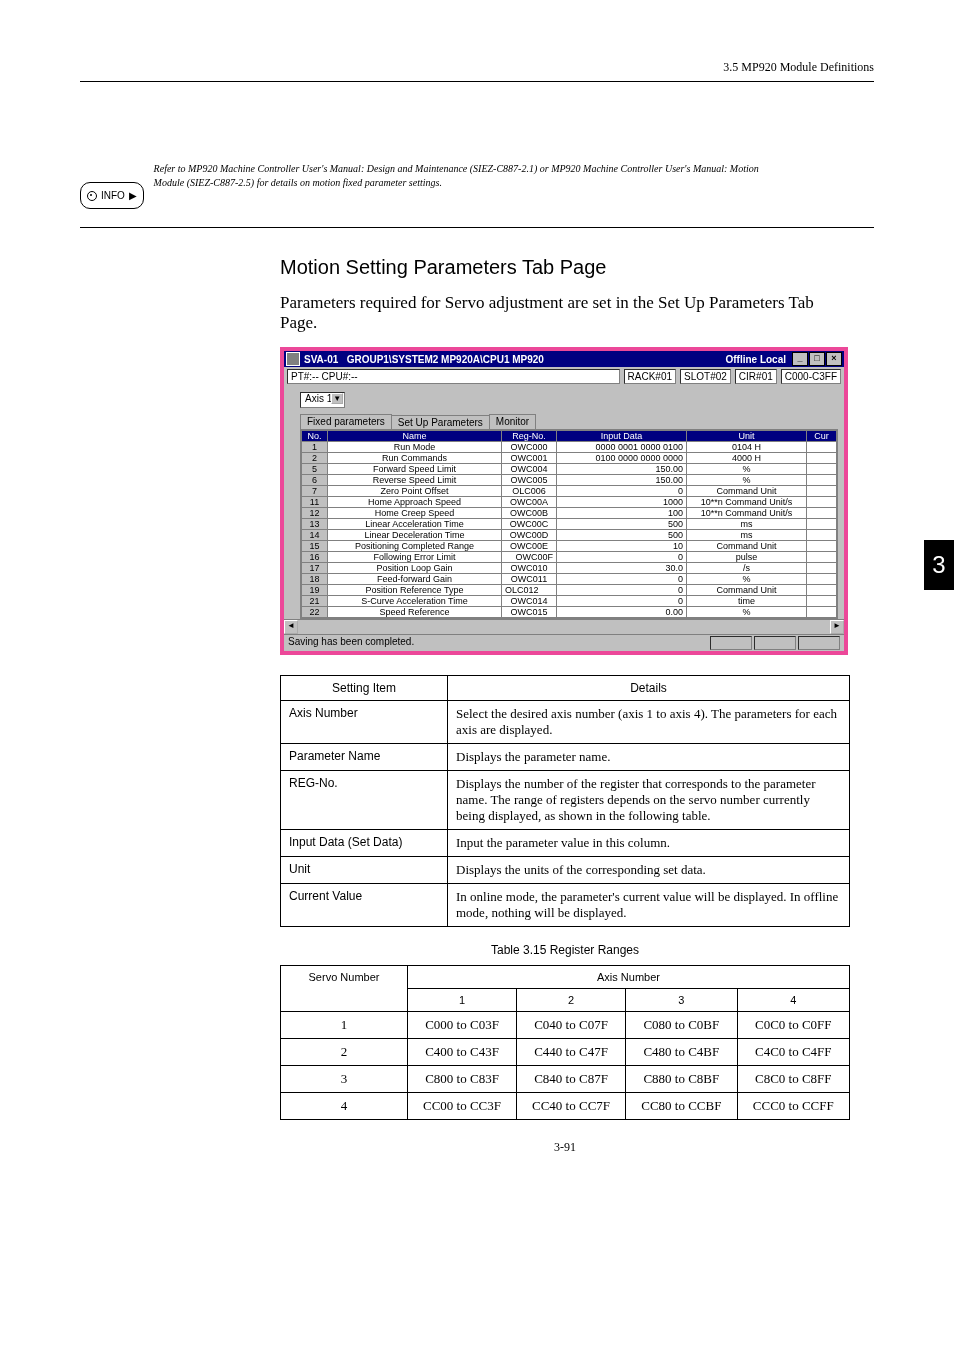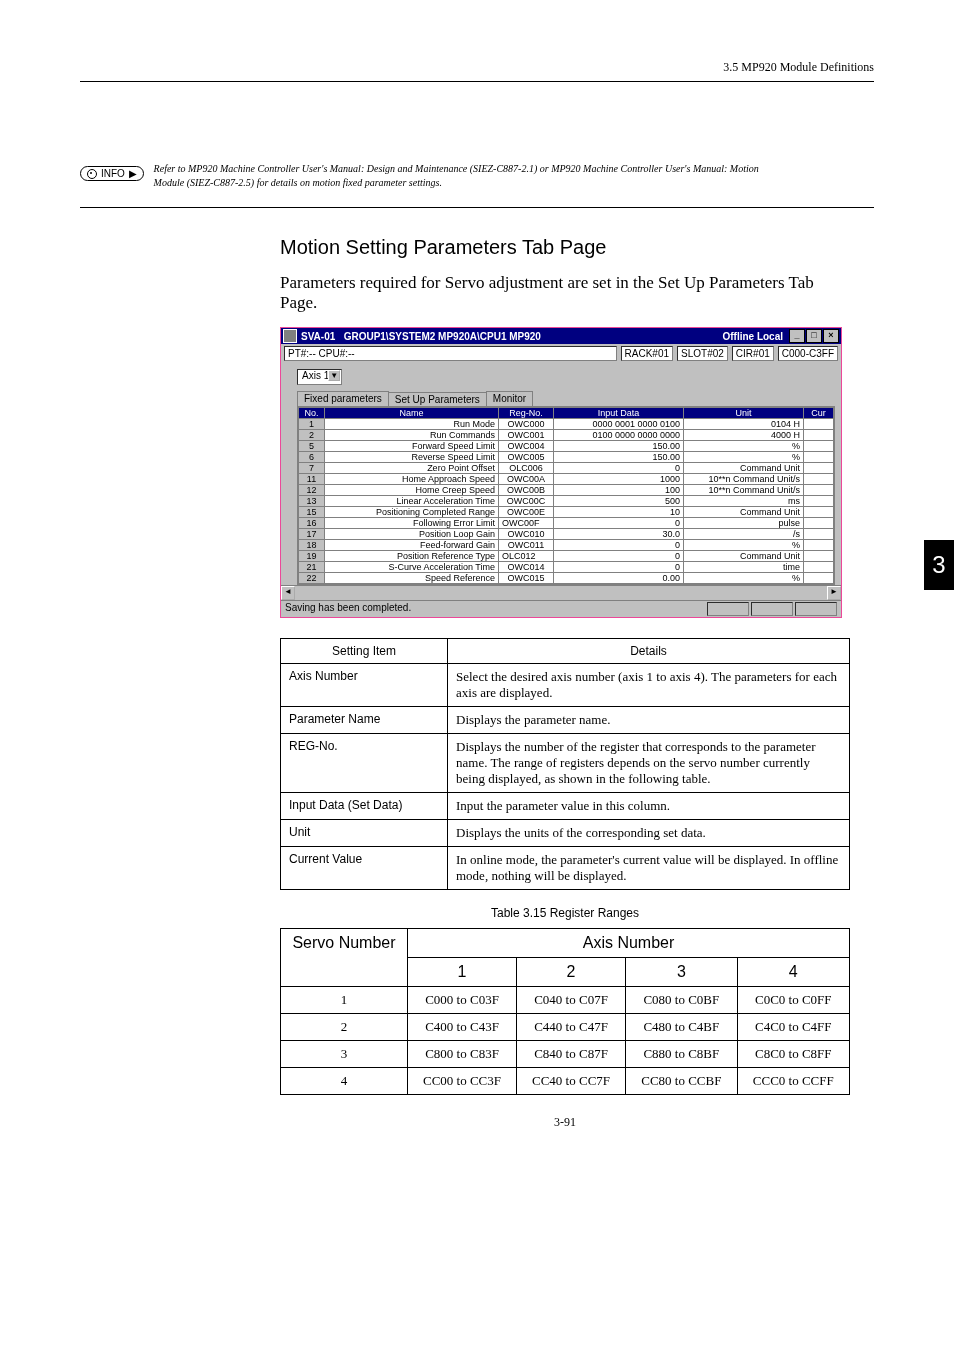--- a/index.html
+++ b/index.html
@@ -29,25 +29,25 @@
     align-items: flex-start;
     border-bottom: 1px solid #000;
     padding-bottom: 18px;
     margin-bottom: 28px;
   }
   .info-badge {
     display: inline-flex;
     align-items: center;
     border: 1px solid #000;
     border-radius: 10px;
-    padding: 1px 6px;
+    padding: 7px 6px;
     font-family: Arial, sans-serif;
     font-size: 10px;
     margin-right: 10px;
-    margin-top: 4px;
+    margin-top: 20px;
     flex: 0 0 auto;
   }
   .info-badge .dot {
     display: inline-block;
     width: 8px; height: 8px;
     border: 1.5px solid #000;
     border-radius: 50%;
     margin-right: 4px;
     position: relative;
   }
@@ -79,21 +79,21 @@
     margin: 0 0 14px 0;
   }
   .lead {
     font-size: 17px;
     margin-bottom: 14px;
   }
   
   .win {
     font-family: "MS Sans Serif", Arial, sans-serif;
     font-size: 10px;
-    border: 1px solid #ec4899;
+    border: 4px solid #ec4899;
     background: #c0c0c0;
     width: 560px;
     margin-bottom: 20px;
   }
   .titlebar {
     background: #000080;
     color: #fff;
     display: flex;
     align-items: center;
     padding: 1px 2px;
@@ -138,21 +138,21 @@
   }
   table.grid th, table.grid td {
     border:1px solid #808080; padding:0 3px; white-space:nowrap; overflow:hidden;
   }
   table.grid th {
     background:#000080; color:#fff; font-weight:normal; text-align:center;
   }
   table.grid td.hdrcell {
     background:#c0c0c0; text-align:center;
   }
-  table.grid td.name { text-align:right; }
+  table.grid td.name { text-align:center; }
   table.grid td.num { text-align:right; }
   .statusbar {
     border-top:1px solid #808080; background:#c0c0c0; padding:1px 4px; font-size:10px;
     display:flex; justify-content:space-between;
   }
   .statusbar .panes { display:flex; gap:2px;}
   .statusbar .pane { border:1px inset #808080; width:40px; height:12px;}
   .grid-outer{position:relative;border-radius:18px;}
 
   
@@ -184,21 +184,21 @@
   .table-caption {
     text-align:center;
     font-family: Arial, sans-serif;
     font-size: 12px;
     margin: 6px 0 8px 0;
   }
   table.ranges th {
     font-family: Arial, sans-serif;
     font-weight: normal;
     text-align:center;
-    font-size:16px;
+    font-size:11px;
   }
   table.ranges td {
     text-align:center;
     font-family: "Times New Roman", serif;
   }
   
   .chapter-tab {
     position: absolute;
     right: 0;
     top: 540px;
@@ -352,31 +352,39 @@
                   </tr>
                   <tr>
                     <td class="hdrcell">13</td>
                     <td class="name">Linear Acceleration Time</td>
                     <td style="text-align:center">OWC00C</td>
                     <td class="num">500</td>
                     <td class="name">ms</td>
                     <td></td>
                   </tr>
                   <tr>
+                    <td class="hdrcell">14</td>
+                    <td class="name">Linear Deceleration Time</td>
+                    <td style="text-align:center">OWC00D</td>
+                    <td class="num">500</td>
+                    <td class="name">ms</td>
+                    <td></td>
+                  </tr>
+                  <tr>
                     <td class="hdrcell">15</td>
                     <td class="name">Positioning Completed Range</td>
                     <td style="text-align:center">OWC00E</td>
                     <td class="num">10</td>
                     <td class="name">Command Unit</td>
                     <td></td>
                   </tr>
                   <tr>
                     <td class="hdrcell">16</td>
                     <td class="name">Following Error Limit</td>
-                    <td style="text-align:left">OWC00F</td>
+                    <td style="text-align:right">OWC00F</td>
                     <td class="num">0</td>
                     <td class="name">pulse</td>
                     <td></td>
                   </tr>
                   <tr>
                     <td class="hdrcell">17</td>
                     <td class="name">Position Loop Gain</td>
                     <td style="text-align:center">OWC010</td>
                     <td class="num">30.0</td>
                     <td class="name">/s</td>

